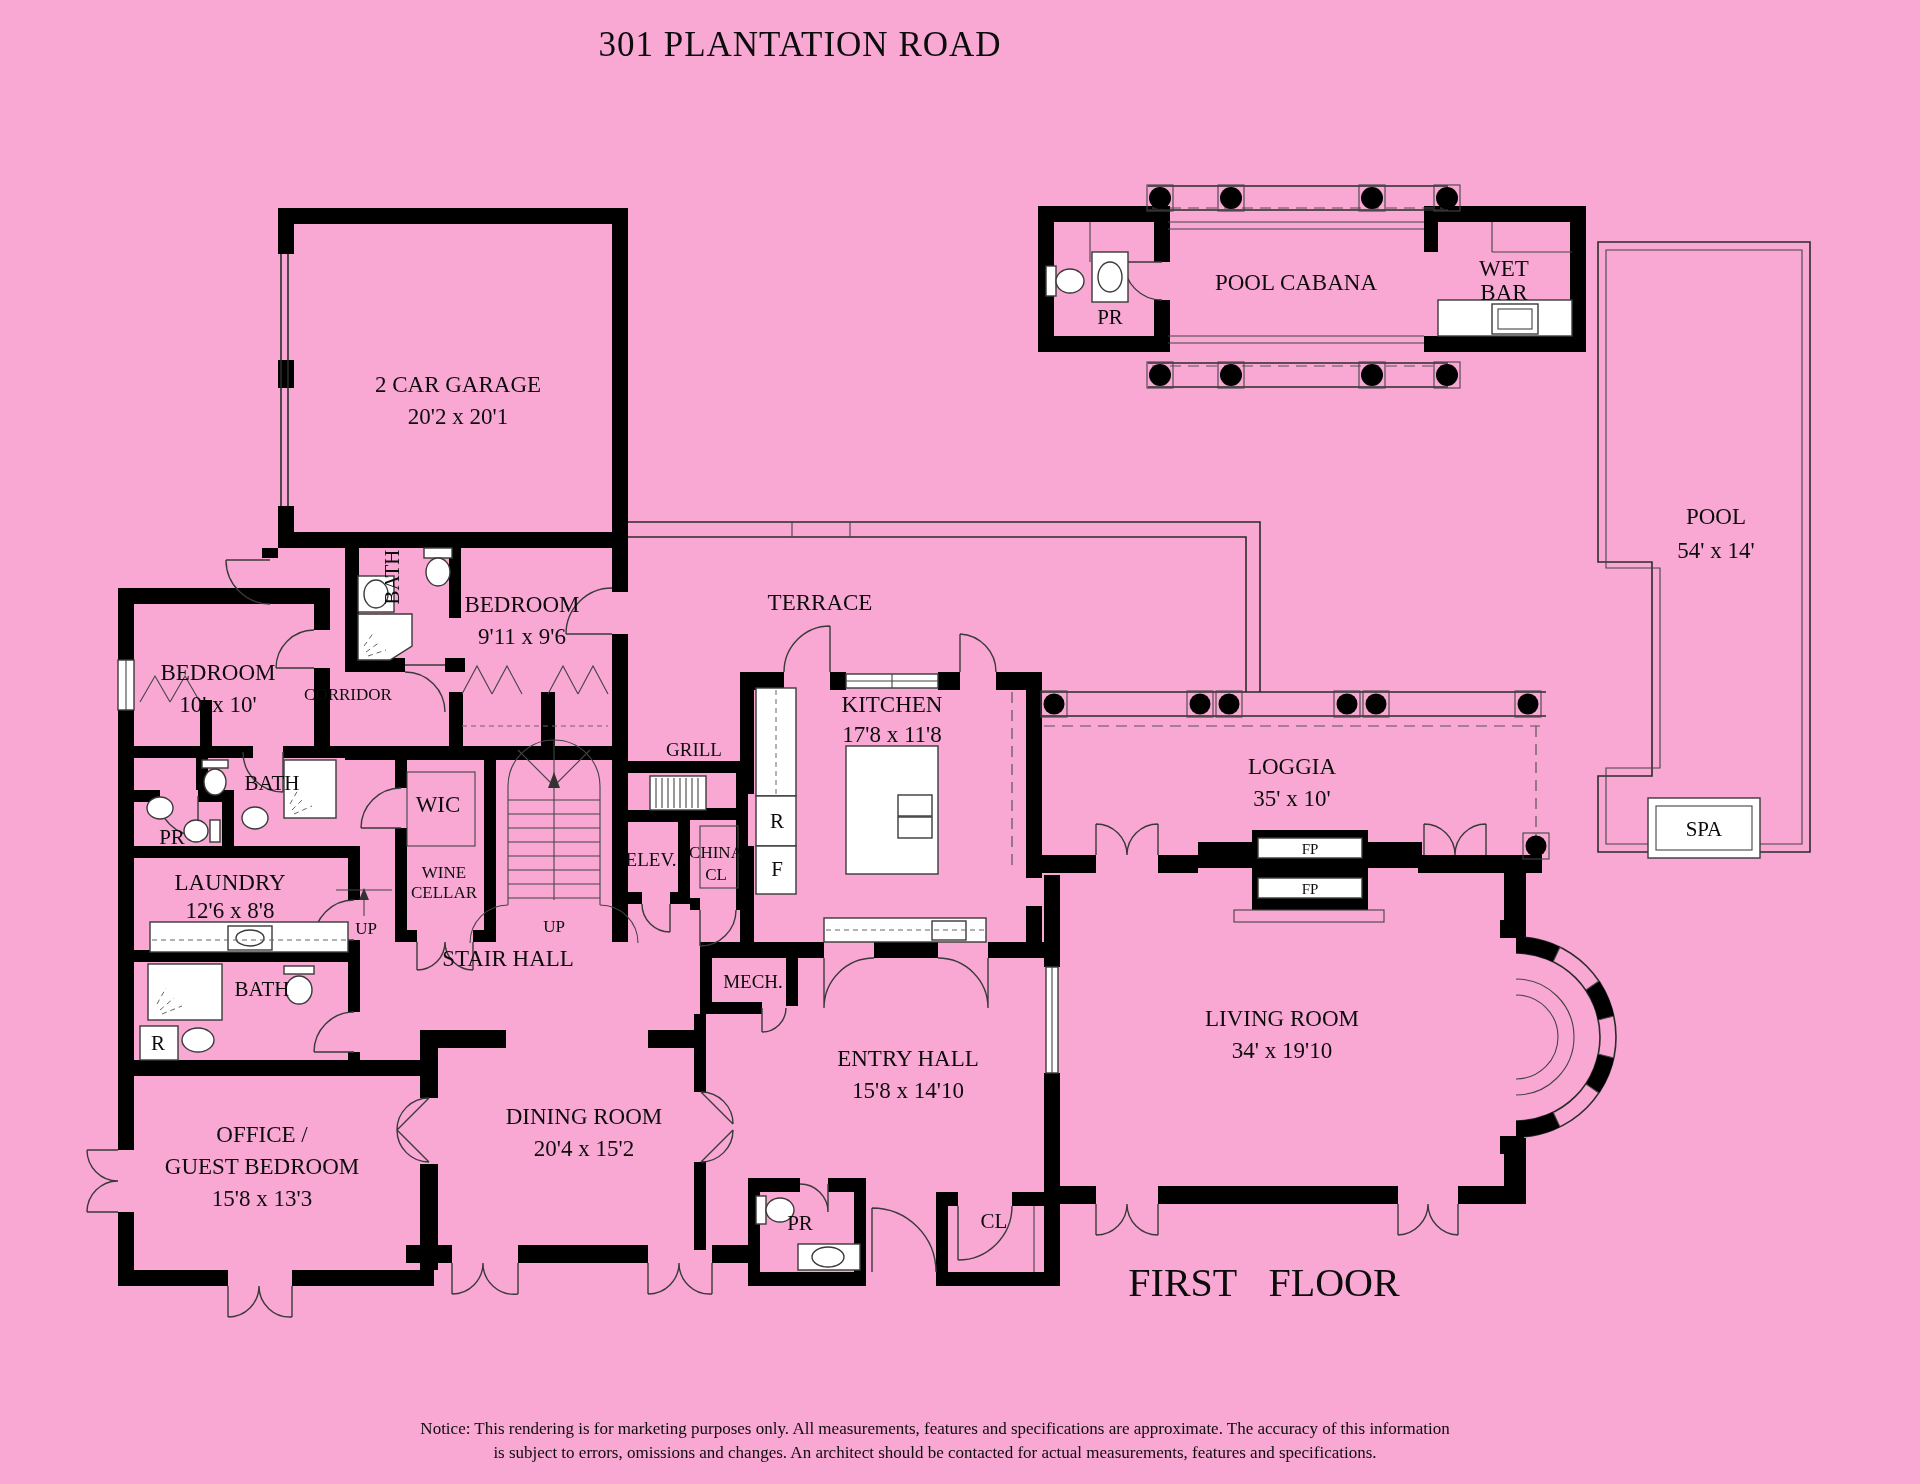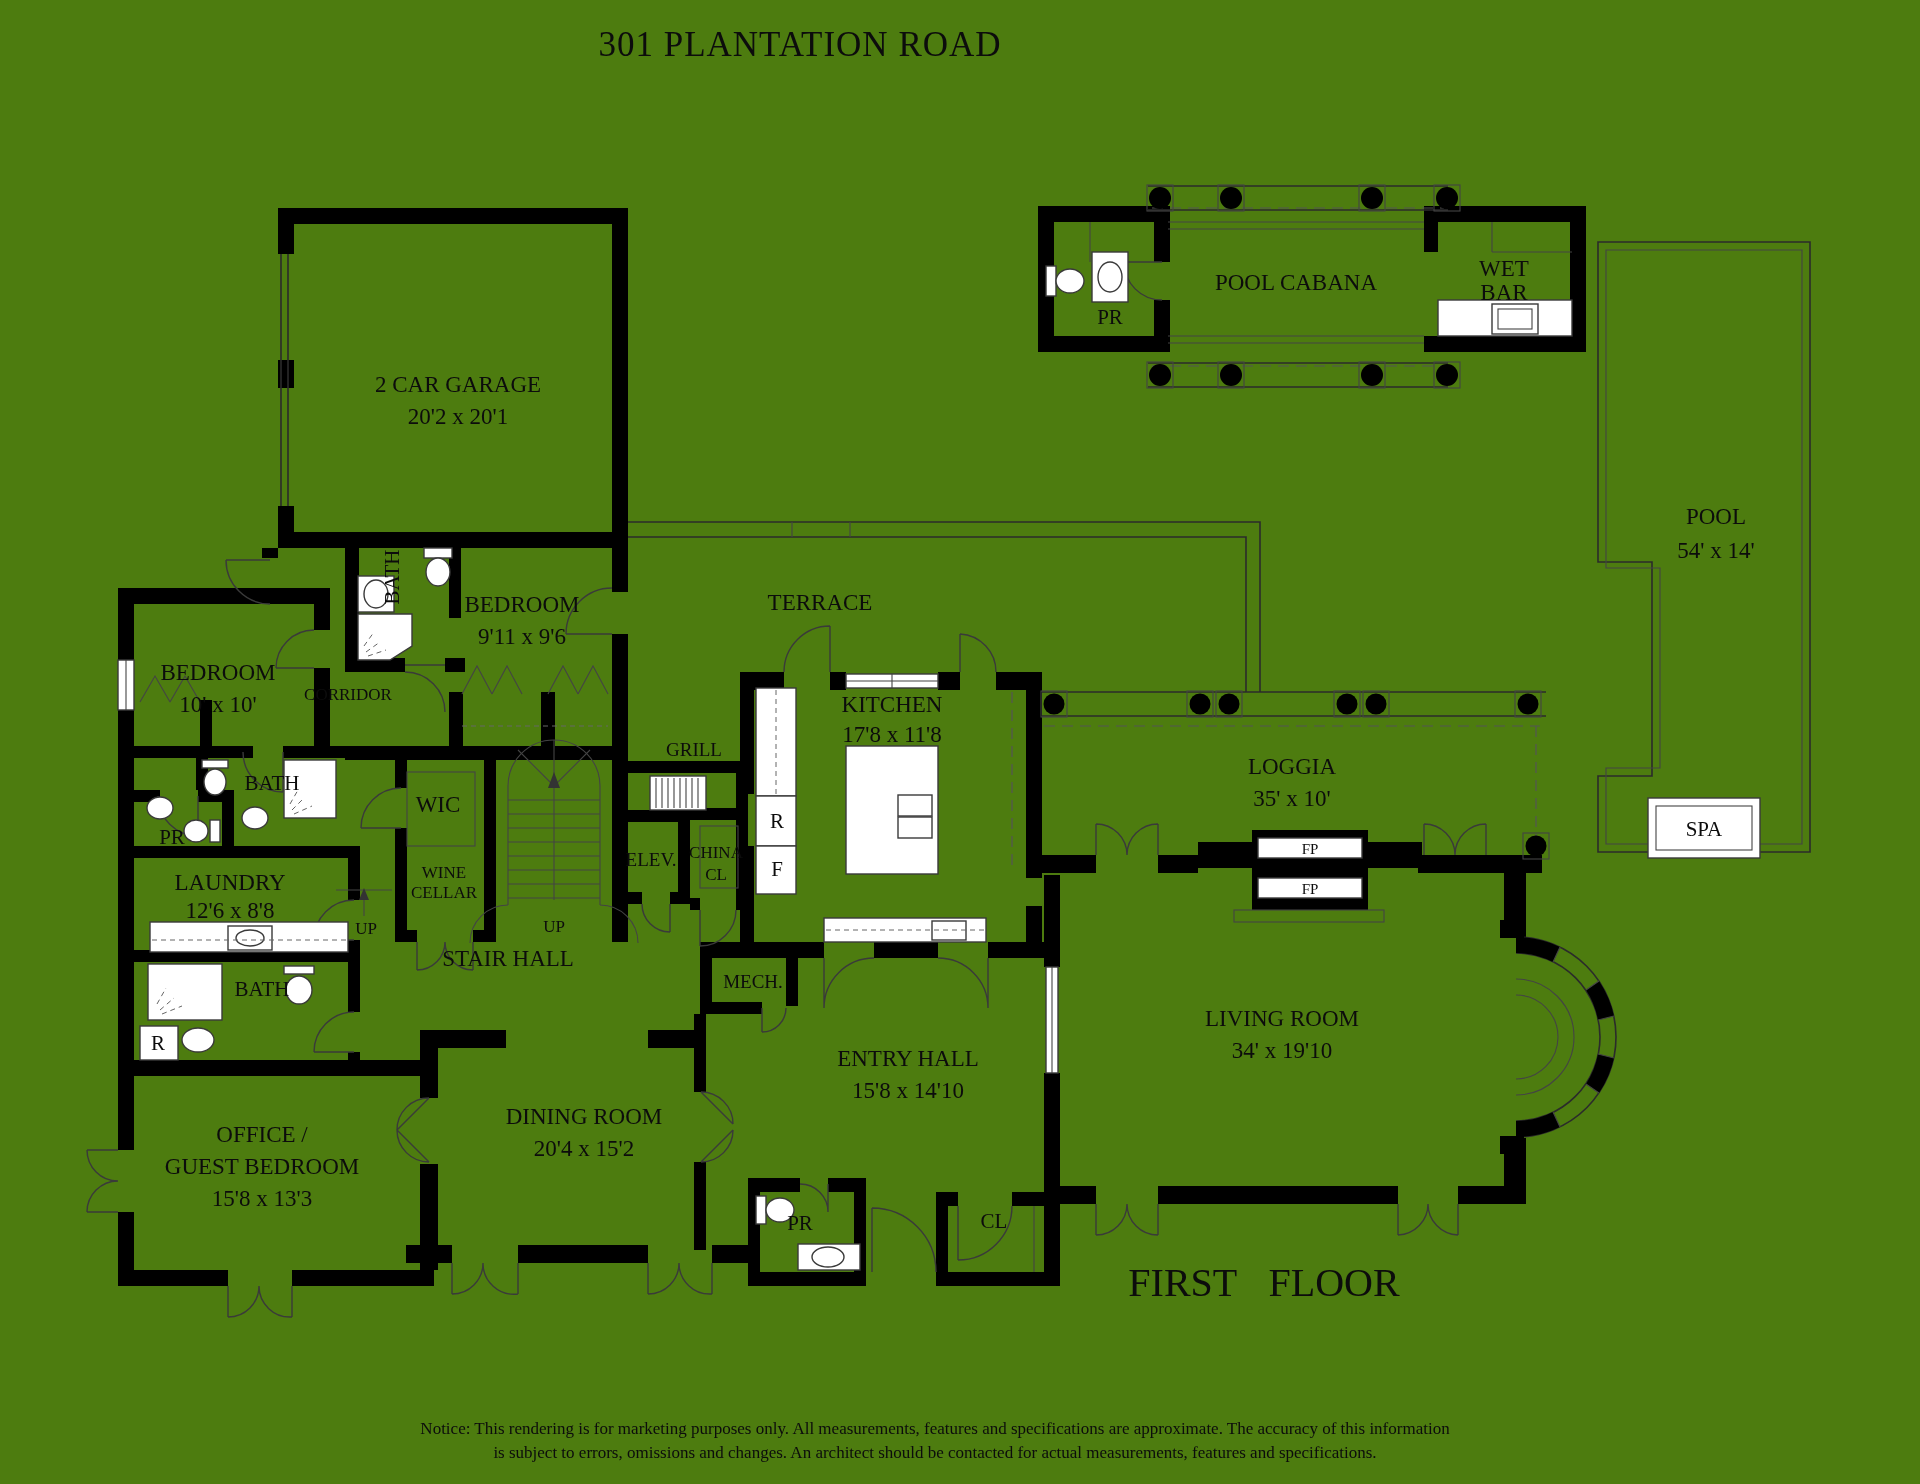--- a/index.html
+++ b/index.html
@@ -1,16 +1,16 @@
 <!DOCTYPE html>
 <html><head>
 <meta charset="utf-8">
 <style>
   html,body{margin:0;padding:0;background:#fff}
-  .page{position:relative;width:1920px;height:1484px;background:#4d7c0f;overflow:hidden;
+  .page{position:relative;width:1920px;height:1484px;background:#f9a8d4;overflow:hidden;
         font-family:"Liberation Serif","DejaVu Serif",serif}
   svg{display:block}
   .wall{fill:#000;stroke:none}
   .thin{fill:none;stroke:#2b2b2b;stroke-width:1.6}
   .thin1{fill:none;stroke:#444;stroke-width:1.1}
   .dash{fill:none;stroke:#555;stroke-width:1.2;stroke-dasharray:11 7}
   .dash2{fill:none;stroke:#666;stroke-width:1;stroke-dasharray:5 4}
   .door{fill:none;stroke:#3a3a3a;stroke-width:1.4}
   .fix{fill:#fff;stroke:#3a3a3a;stroke-width:1.4}
   .col{fill:#000}

